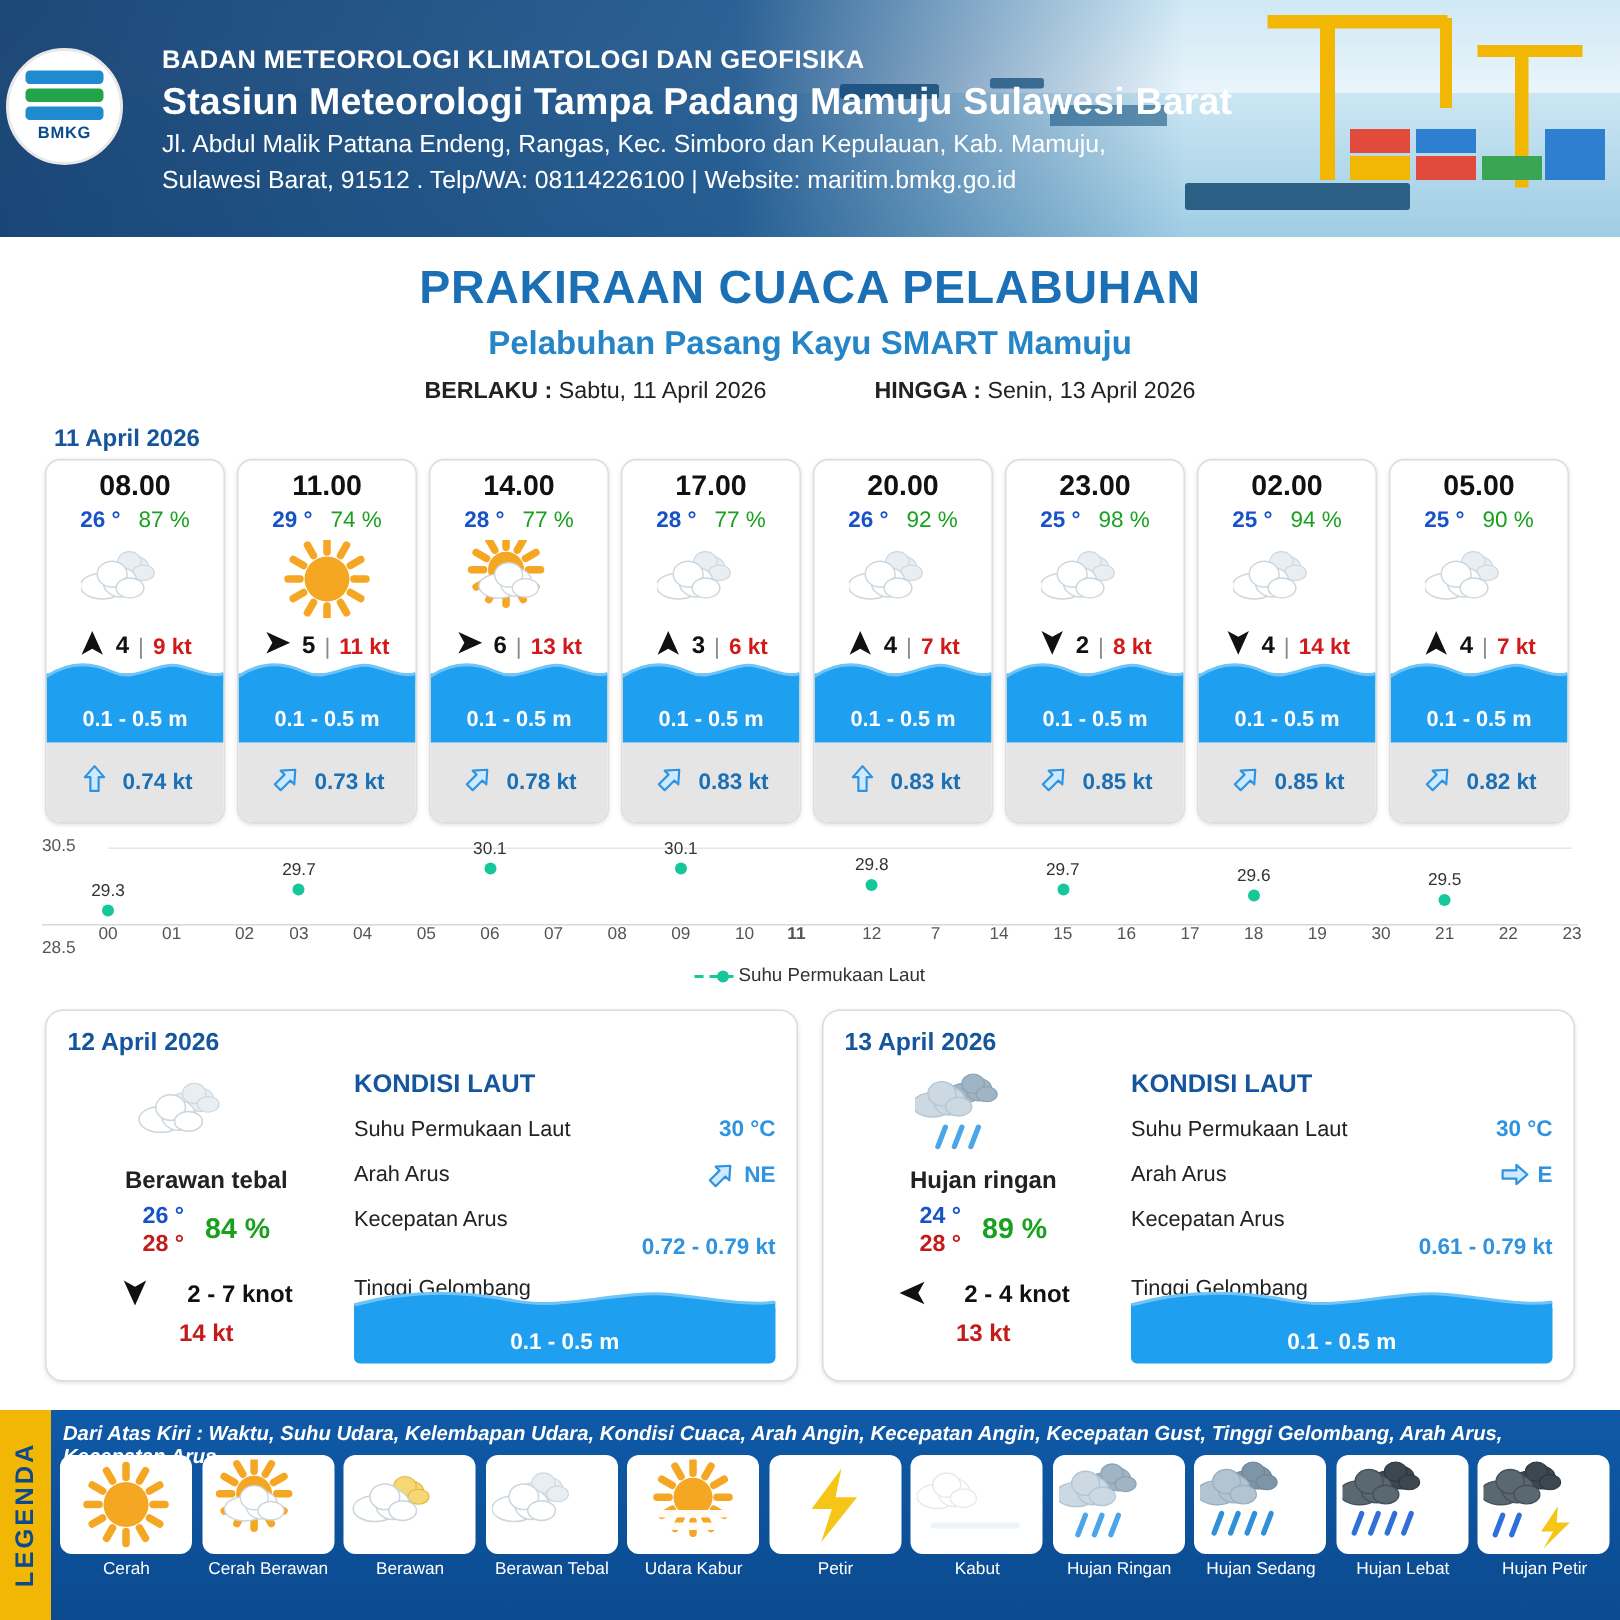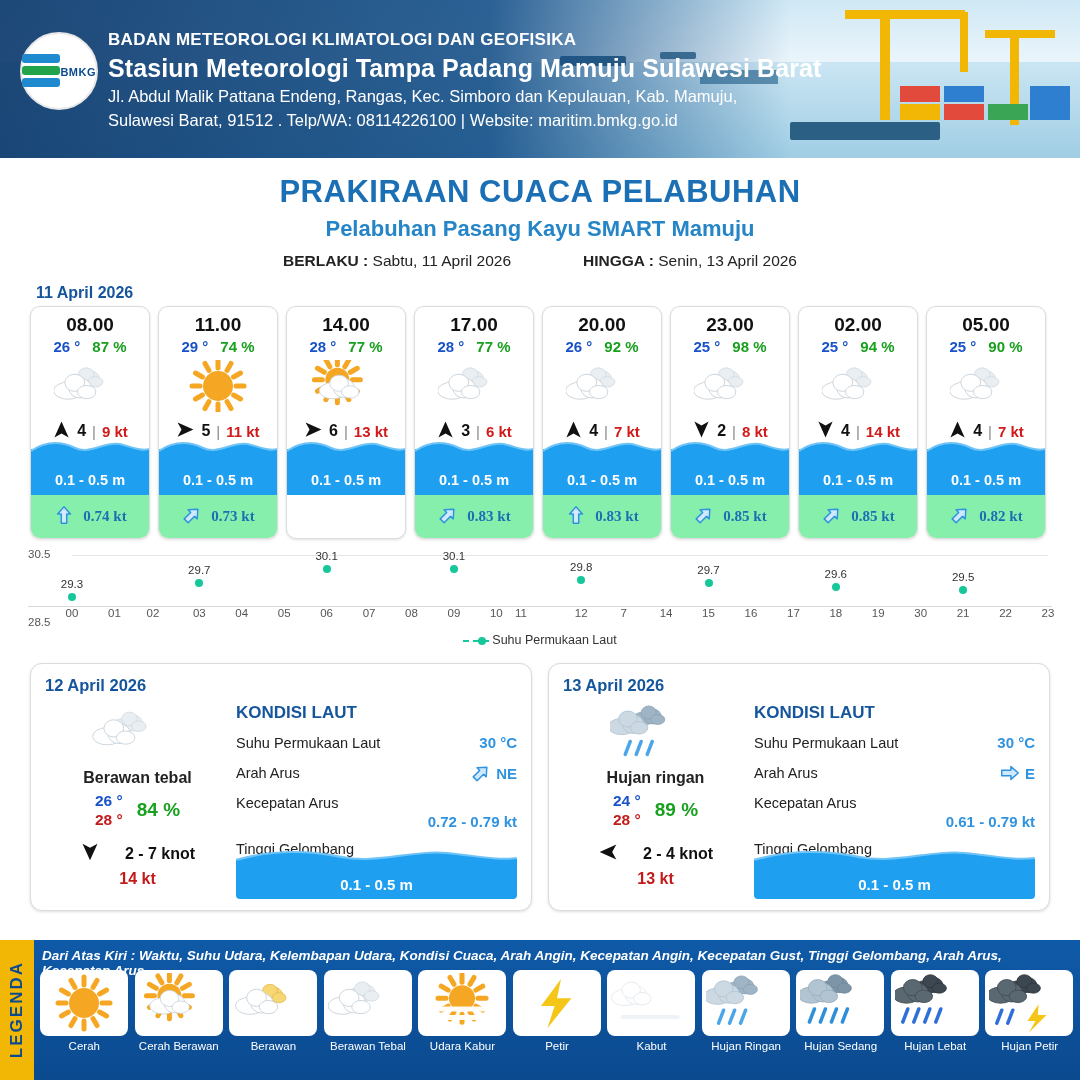--- a/index.html
+++ b/index.html
@@ -23,24 +23,24 @@
   .hdr-sky { position:absolute; left:0; top:0; width:100%; height:62px; background:linear-gradient(180deg,#cfe8f5,#eaf5fb); }
   .hdr-sea { position:absolute; left:0; top:62px; width:100%; height:96px; background:linear-gradient(180deg,#cbe6f3,#9fcde4); }
   .crane { position:absolute; background:#f2b705; }
   .ship { position:absolute; background:#3c6e8f; border-radius:2px; }
   .cont { position:absolute; }
   .header-overlay {
     position: absolute; left: 0; top: 0; width: 790px; height: 158px;
     background: linear-gradient(90deg, rgba(15,60,110,0.93) 0%, rgba(20,78,135,0.88) 62%, rgba(25,90,150,0.0) 100%);
   }
   .bmkg-logo {
-    position: absolute; left: 20px; top: 32px;
+    position: absolute; left: 4px; top: 32px;
     width: 78px; height: 78px; border-radius: 50%;
     background: #ffffff; border: 2px solid #e8e8e8;
-    display: flex; flex-direction: row; align-items: center; justify-content: center;
+    display: flex; flex-direction: column; align-items: center; justify-content: center;
   }
   .bmkg-logo .mark { width: 52px; height: 34px; position: relative; }
   .bmkg-logo .mark .band { position: absolute; left: 0; right: 0; border-radius: 3px; }
   .bmkg-logo .txt { font-size: 11px; font-weight: bold; color: #0b4a8f; letter-spacing: .5px; margin-top: 2px;}
   .header-text { position: absolute; left: 108px; top: 30px; color: #fff; }
   .h-line1 { font-size: 17px; font-weight: bold; letter-spacing: .3px; }
   .h-line2 { font-size: 25px; font-weight: bold; margin-top: 4px; letter-spacing: .1px; }
   .h-line3 { font-size: 16.5px; margin-top: 3px; line-height: 1.28; }
 
   
@@ -55,38 +55,38 @@
 
   
   .cards { display: flex; gap: 8px; padding: 0 30px; }
   .card {
     width: 120px; background: #fff; border: 1px solid #dcdcdc; border-radius: 10px;
     box-shadow: 0 1px 3px rgba(0,0,0,.13); overflow: hidden; position: relative;
   }
   .card-time { text-align: center; font-size: 19px; font-weight: bold; color: #111; padding: 7px 0 2px; }
   .card-th { display: flex; justify-content: center; gap: 12px; align-items: baseline; padding-bottom: 2px;}
   .c-temp { font-size: 15px; font-weight: bold; color: #1852c9; }
-  .c-hum  { font-size: 15px; font-weight: bold; color: #18a01e; }
+  .c-hum  { font-size: 15px; font-weight: normal; color: #18a01e; }
   .card-icon { height: 58px; display: flex; align-items: center; justify-content: center; }
   .card-wind { display: flex; align-items: center; justify-content: center; gap: 6px; height: 32px; }
   .wind-arrow { display:inline-block; }
   .w-spd { font-size: 16px; font-weight: bold; color: #111; }
   .w-sep { color: #888; font-size: 15px; }
   .w-gust { font-size: 15px; font-weight: bold; color: #d11a1a; }
   .card-wave {
     position: relative; height: 46px; background: #1f9ff0; margin-top: 2px;
   }
   .card-wave .wavetop {
     position: absolute; top: -10px; left: 0; width: 100%; height: 16px;
   }
   .card-wave .wtxt {
     position: absolute; bottom: 7px; width: 100%; text-align: center;
     color: #fff; font-size: 14.5px; font-weight: bold;
   }
-  .card-cur { display: flex; align-items: center; justify-content: center; gap: 8px; height: 43px; background:#86efac;font-family:Liberation Serif, serif;}
+  .card-cur { display: flex; align-items: center; justify-content: center; gap: 8px; height: 53px; background:#e5e5e5;}
   .cur-txt { font-size: 15px; font-weight: bold; color: #1b6fb5; }
 
   
   .chart-wrap { margin: 16px 28px 0; position: relative; height: 100px; }
   .chart-area { position: relative; height: 52px; border-bottom: 1px solid #d8d8d8; }
   .grid-line { position: absolute; left: 44px; right: 4px; border-top: 1px solid #e6e6e6; }
   .ylab { position: absolute; left: 0; font-size: 11.5px; color: #555; }
   .pt { position: absolute; width: 8px; height: 8px; border-radius: 50%; background: #16c79a; transform: translate(-50%,-50%); }
   .ptlab { position: absolute; font-size: 11.5px; color: #333; transform: translate(-50%,0); }
   .xaxis { position: relative; height: 18px; margin-left: 44px; margin-right: 4px; }
@@ -334,20 +334,26 @@
       <span class="w-spd">6</span>
       <span class="w-sep">|</span>
       <span class="w-gust">13 kt</span>
     </div>
     <div class="card-wave">
       <div class="wavetop"><svg width="100%" height="16" viewBox="0 0 120 16" preserveAspectRatio="none">
     <path d="M0,12 C15,2 30,2 45,9 C60,16 75,2 90,5 C102,7.5 112,13 120,10 L120,16 L0,16 Z" fill="#1f9ff0"></path>
     <path d="M0,12 C15,2 30,2 45,9 C60,16 75,2 90,5 C102,7.5 112,13 120,10" fill="none" stroke="#6ec4f7" stroke-width="2"></path>
   </svg></div>
       <div class="wtxt">0.1 - 0.5 m</div>
+    </div>
+    <div class="card-cur">
+      <span><svg width="22" height="22" viewBox="0 0 24 24" style="transform:rotate(45deg)">
+    <path d="M12 3 L19 11 L15 11 L15 21 L9 21 L9 11 L5 11 Z" fill="#cfeaff" stroke="#2f93e0" stroke-width="1.6" stroke-linejoin="round"></path>
+          </svg></span>
+      <span class="cur-txt">0.78 kt</span>
     </div>
     </div>
     <div class="card">
     <div class="card-time">17.00</div>
     <div class="card-th">
       <span class="c-temp">28 °</span>
       <span class="c-hum">77 %</span>
     </div>
     <div class="card-icon">
         <svg width="72" height="52" viewBox="0 0 72 52">
@@ -583,30 +589,30 @@
       <div class="pt" style="left: 680.522px; top: 28px;"></div>
       <div class="ptlab" style="left: 680.522px; top: 9px;">29.7</div>
       <div class="pt" style="left: 807.826px; top: 31.5px;"></div>
       <div class="ptlab" style="left: 807.826px; top: 12.5px;">29.6</div>
       <div class="pt" style="left: 935.13px; top: 35px;"></div>
       <div class="ptlab" style="left: 935.13px; top: 16px;">29.5</div>
     </div>
   <div class="xaxis" id="xaxis">
       <div class="xt" style="left: 0px;">00</div>
       <div class="xt" style="left: 42.4348px;">01</div>
-      <div class="xt" style="left: 81px;">02</div>
+      <div class="xt" style="left: 91px;">02</div>
       <div class="xt" style="left: 127.304px;">03</div>
       <div class="xt" style="left: 169.739px;">04</div>
       <div class="xt" style="left: 212.174px;">05</div>
       <div class="xt" style="left: 254.609px;">06</div>
       <div class="xt" style="left: 297.043px;">07</div>
       <div class="xt" style="left: 339.478px;">08</div>
       <div class="xt" style="left: 381.913px;">09</div>
       <div class="xt" style="left: 424.348px;">10</div>
-      <div class="xt" style="left: 449px;">11</div>
+      <div class="xt" style="left: 459px; font-weight: bold;">11</div>
       <div class="xt" style="left: 509.217px;">12</div>
       <div class="xt" style="left: 551.652px;">7</div>
       <div class="xt" style="left: 594.087px;">14</div>
       <div class="xt" style="left: 636.522px;">15</div>
       <div class="xt" style="left: 678.957px;">16</div>
       <div class="xt" style="left: 721.391px;">17</div>
       <div class="xt" style="left: 763.826px;">18</div>
       <div class="xt" style="left: 806.261px;">19</div>
       <div class="xt" style="left: 848.696px;">30</div>
       <div class="xt" style="left: 891.13px;">21</div>

